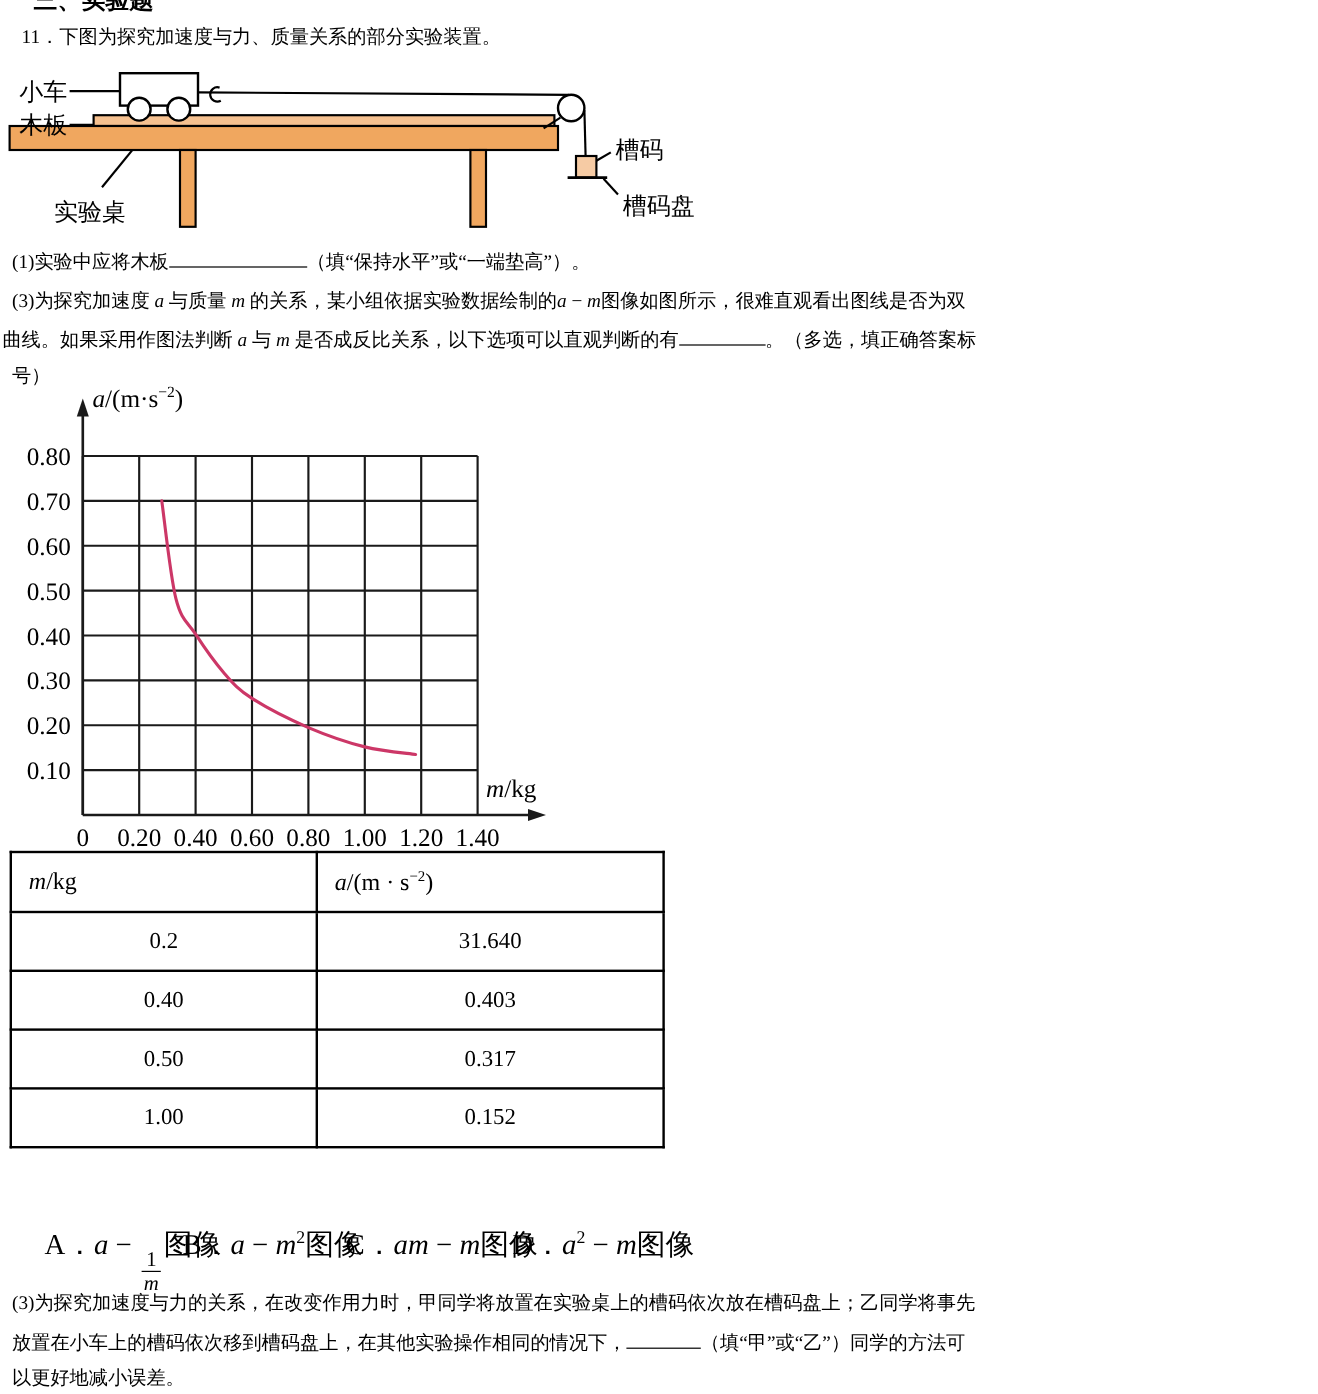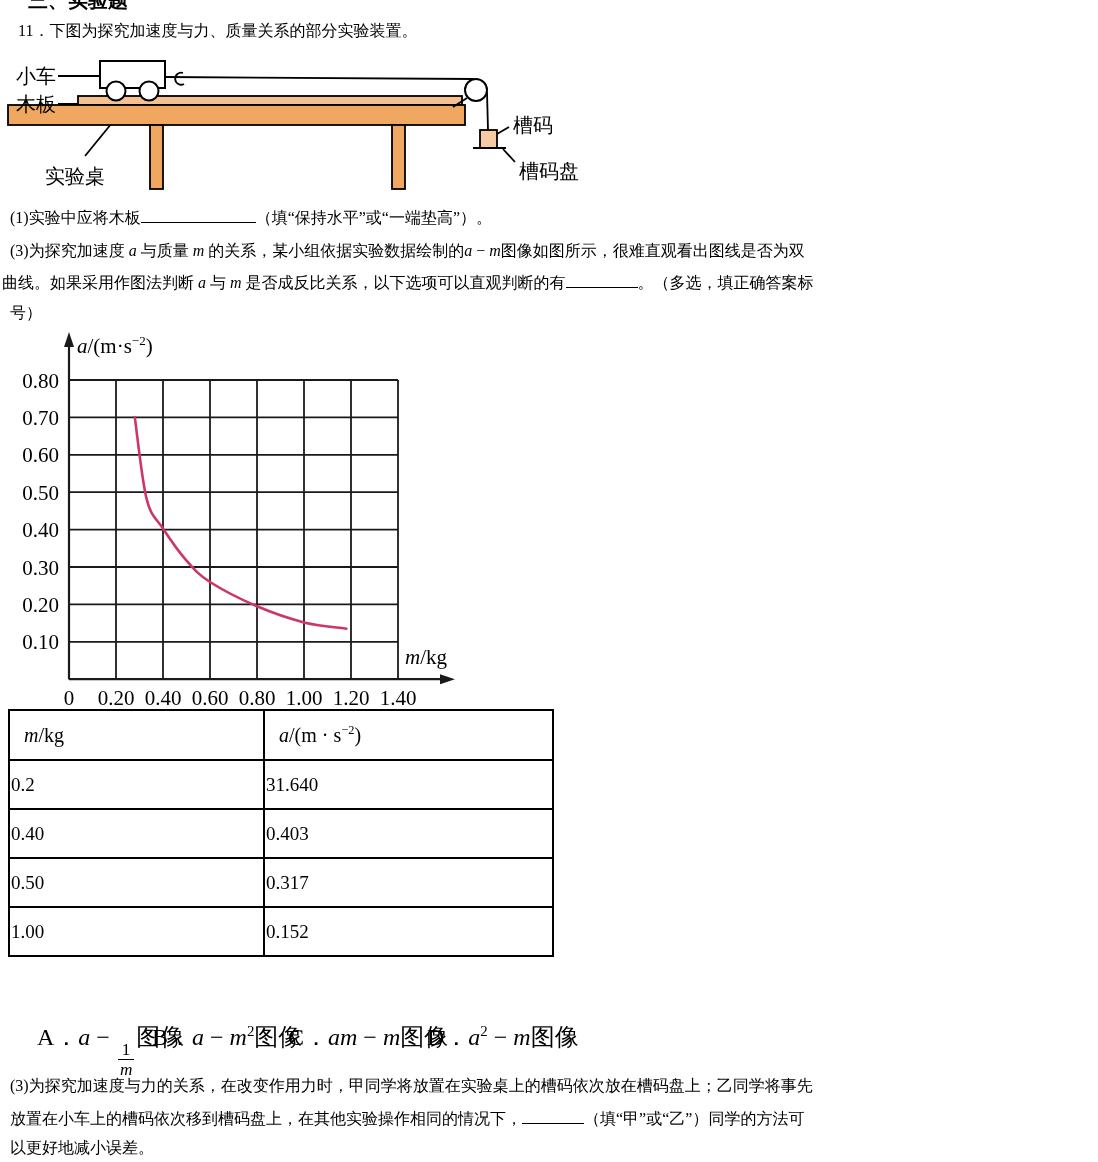--- a/index.html
+++ b/index.html
@@ -12,21 +12,21 @@
   sup{font-size:0.62em;}
   .blank{display:inline-block;height:0.95em;border-bottom:1.6px solid #000;vertical-align:baseline;}
   .frac{display:inline-flex;flex-direction:column;text-align:center;vertical-align:-0.55em;
         font-size:0.72em;line-height:1.12;margin:0 2px;}
   .frac .den{border-top:1.3px solid #000;font-style:italic;padding:0 2px;}
   svg text{font-family:"Liberation Serif","DejaVu Serif",serif;fill:#000;}
   .axis-label{font-size:21px;white-space:nowrap;background:#fff;}
   #data-table{border-collapse:collapse;font-size:19px;}
   #data-table td{border:2px solid #000;background:#fff;}
   #data-table thead td{height:46px;text-align:left;padding-left:14px;font-size:20px;}
-  #data-table tbody td{height:45px;text-align:left;}
+  #data-table tbody td{height:45px;text-align:center;}
   #data-table td.c1{width:238px;}
   #data-table td.c2{width:272px;margin-left:24px;}
   .option{position:absolute;white-space:nowrap;font-size:24px;}
 </style>
 </head>
 <body>
 
 <div class="abs heading" style="left:28px;top:-13px;">三、实验题</div>
 
 <div class="abs line" style="left:18px;top:21px;"><span>11．下图为探究加速度与力、质量关系的部分实验装置。</span></div>
@@ -103,21 +103,21 @@
     <text x="69" y="375.2" text-anchor="middle" font-size="21">0</text>
     <text x="116" y="375.2" text-anchor="middle" font-size="21">0.20</text>
     <text x="163" y="375.2" text-anchor="middle" font-size="21">0.40</text>
     <text x="210" y="375.2" text-anchor="middle" font-size="21">0.60</text>
     <text x="257" y="375.2" text-anchor="middle" font-size="21">0.80</text>
     <text x="304" y="375.2" text-anchor="middle" font-size="21">1.00</text>
     <text x="351" y="375.2" text-anchor="middle" font-size="21">1.20</text>
     <text x="398" y="375.2" text-anchor="middle" font-size="21">1.40</text>
     <path d="M 134.8 87.4 C 136.8 101.0, 141.9 150.4, 146.6 168.9 C 151.3 187.4, 156.3 188.2, 163.0 198.5 C 169.7 208.8, 178.7 221.7, 186.5 230.6 C 194.3 239.6, 198.3 244.4, 210.0 252.0 C 221.8 259.6, 241.3 269.5, 257.0 276.3 C 272.7 283.0, 289.1 288.6, 304.0 292.4 C 318.9 296.1, 339.3 297.7, 346.3 298.7" fill="none" stroke="#cc3767" stroke-width="2.6" stroke-linecap="round"></path>
   </svg>
-<div class="abs axis-label" style="left:77px;top:333px;"><span class="var">a</span><span>/(m·s</span><sup>−2</sup><span>)</span></div>
+<div class="abs axis-label" style="left:77px;top:319px;"><span class="var">a</span><span>/(m·s</span><sup>−2</sup><span>)</span></div>
 <div class="abs axis-label" style="left:405px;top:645px;"><span class="var">m</span><span>/kg</span></div>
 
 <table id="data-table" class="abs" style="left:8px;top:709px;">
   <thead>
     <tr>
       <td class="c1"><span class="var">m</span><span>/kg</span></td>
       <td class="c2"><span class="var">a</span><span>/(m · s</span><sup>−2</sup><span>)</span></td>
     </tr>
   </thead>
   <tbody>

